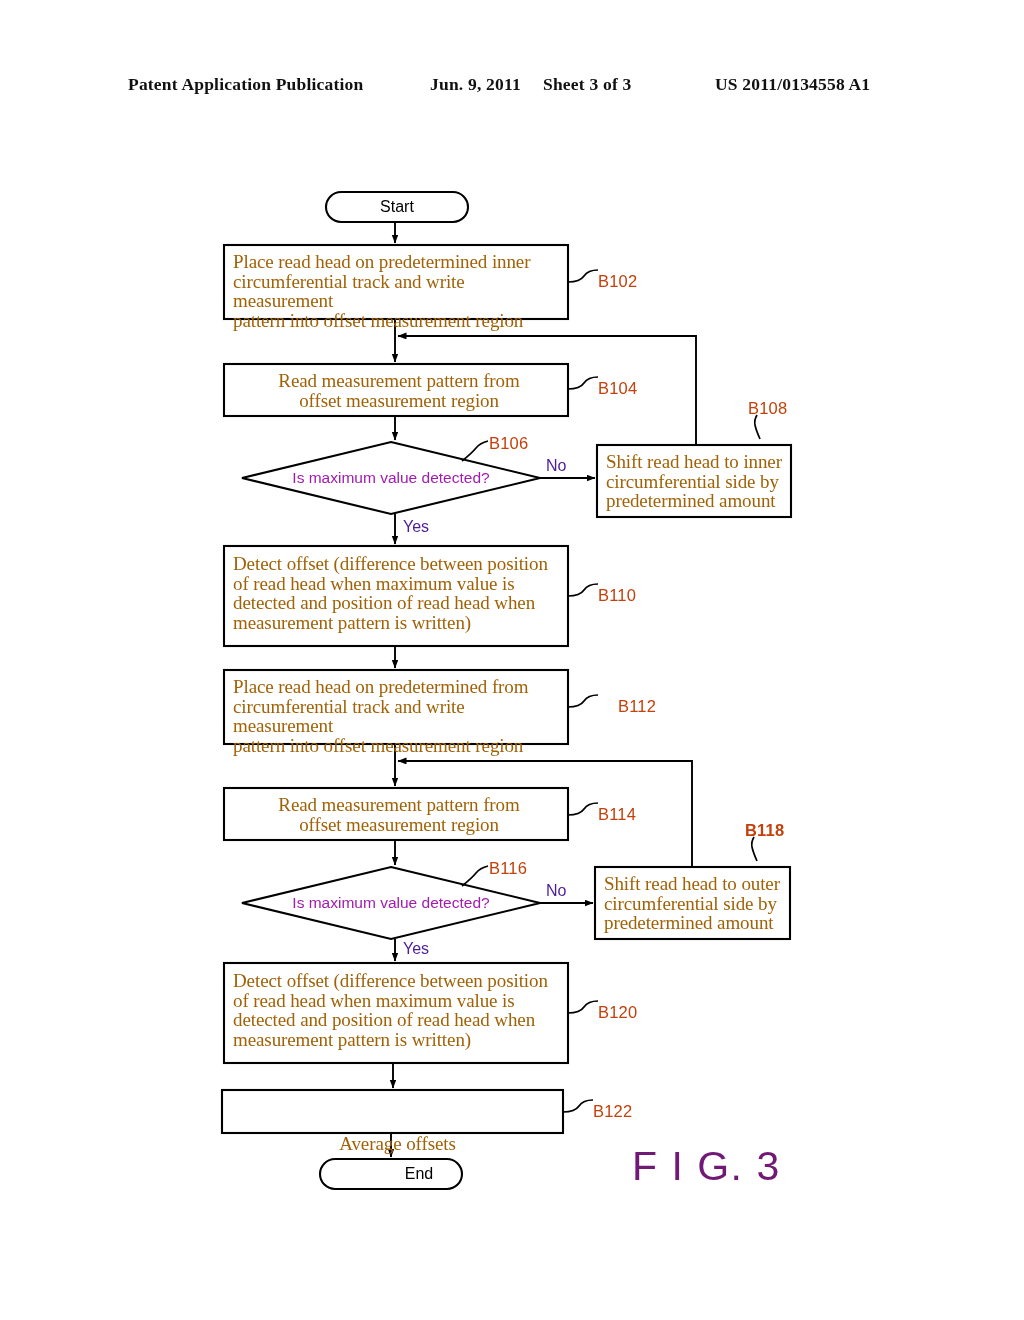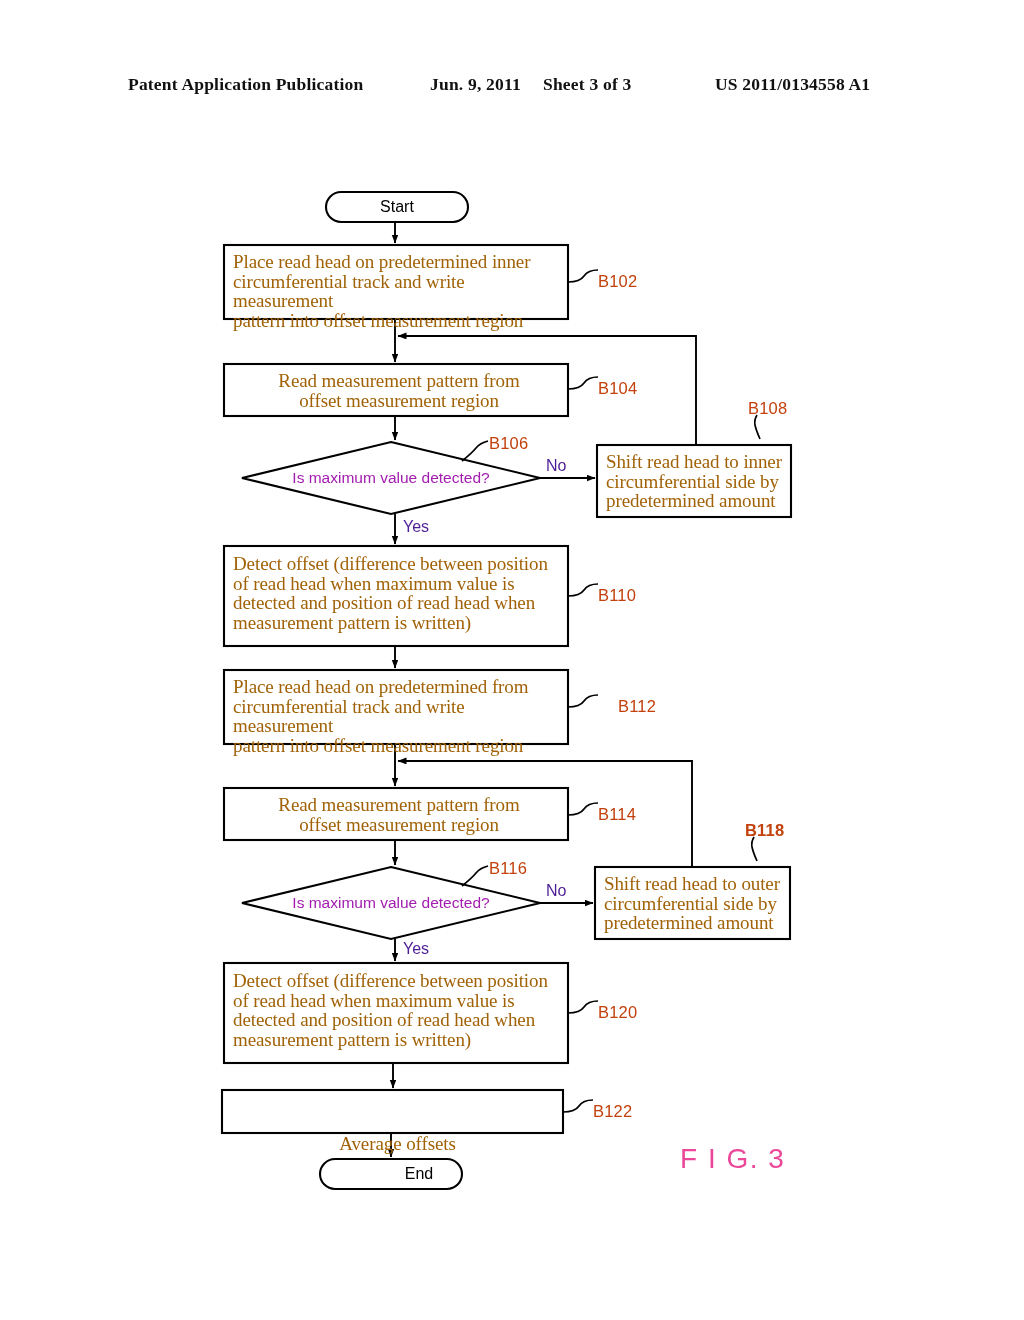--- a/index.html
+++ b/index.html
@@ -97,25 +97,24 @@
     font-size: 15.5px;
     color: #a21caf;
     text-align: center;
     white-space: nowrap;
   }
   #fig-caption {
     position: absolute;
     left: 632px;
     top: 1134px;
     font-family: "Liberation Sans", sans-serif;
-    font-size: 28px;
+    font-size: 41px;
     letter-spacing: 1.5px;
-    color: #ec4899;
-    white-space: nowrap;
-    margin-left: 48px;
+    color: #701a75;
+    white-space: nowrap;
   }
 </style>
 </head>
 <body>
 
 <div id="page-header">
   <div class="hdr" id="hdr-pub">Patent Application Publication</div>
   <div class="hdr" id="hdr-date">Jun. 9, 2011</div>
   <div class="hdr" id="hdr-sheet">Sheet 3 of 3</div>
   <div class="hdr" id="hdr-num">US 2011/0134558 A1</div>

